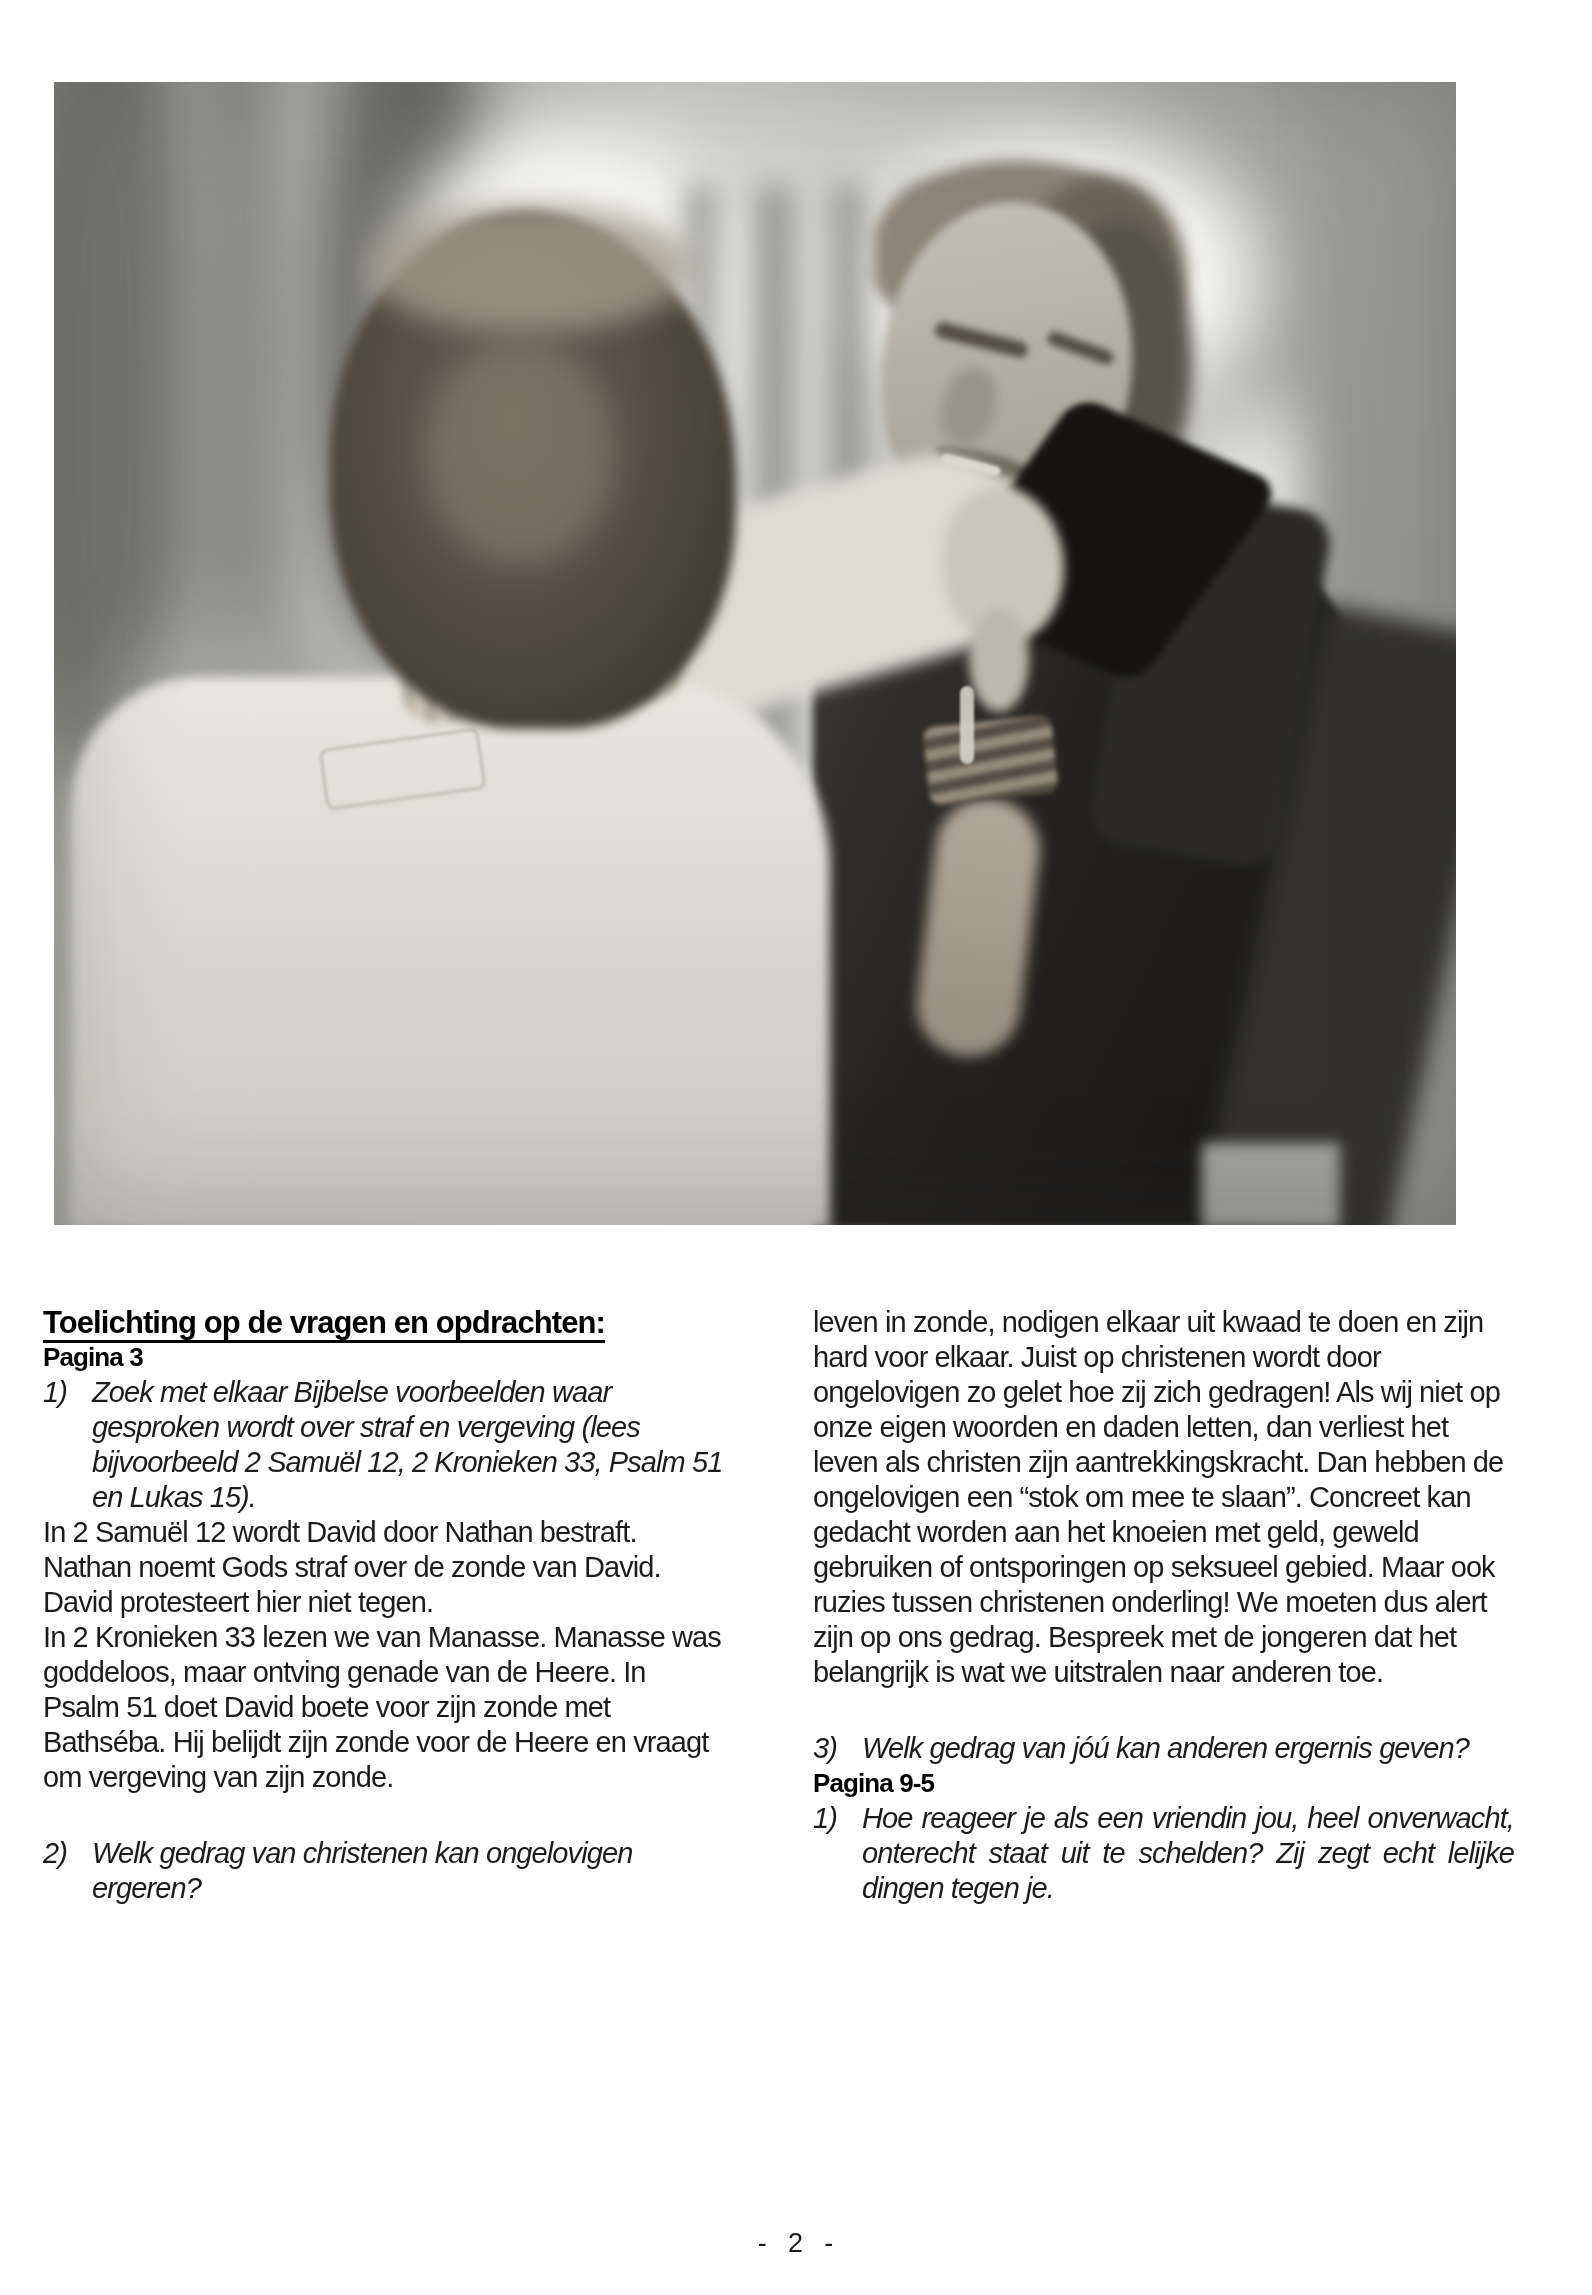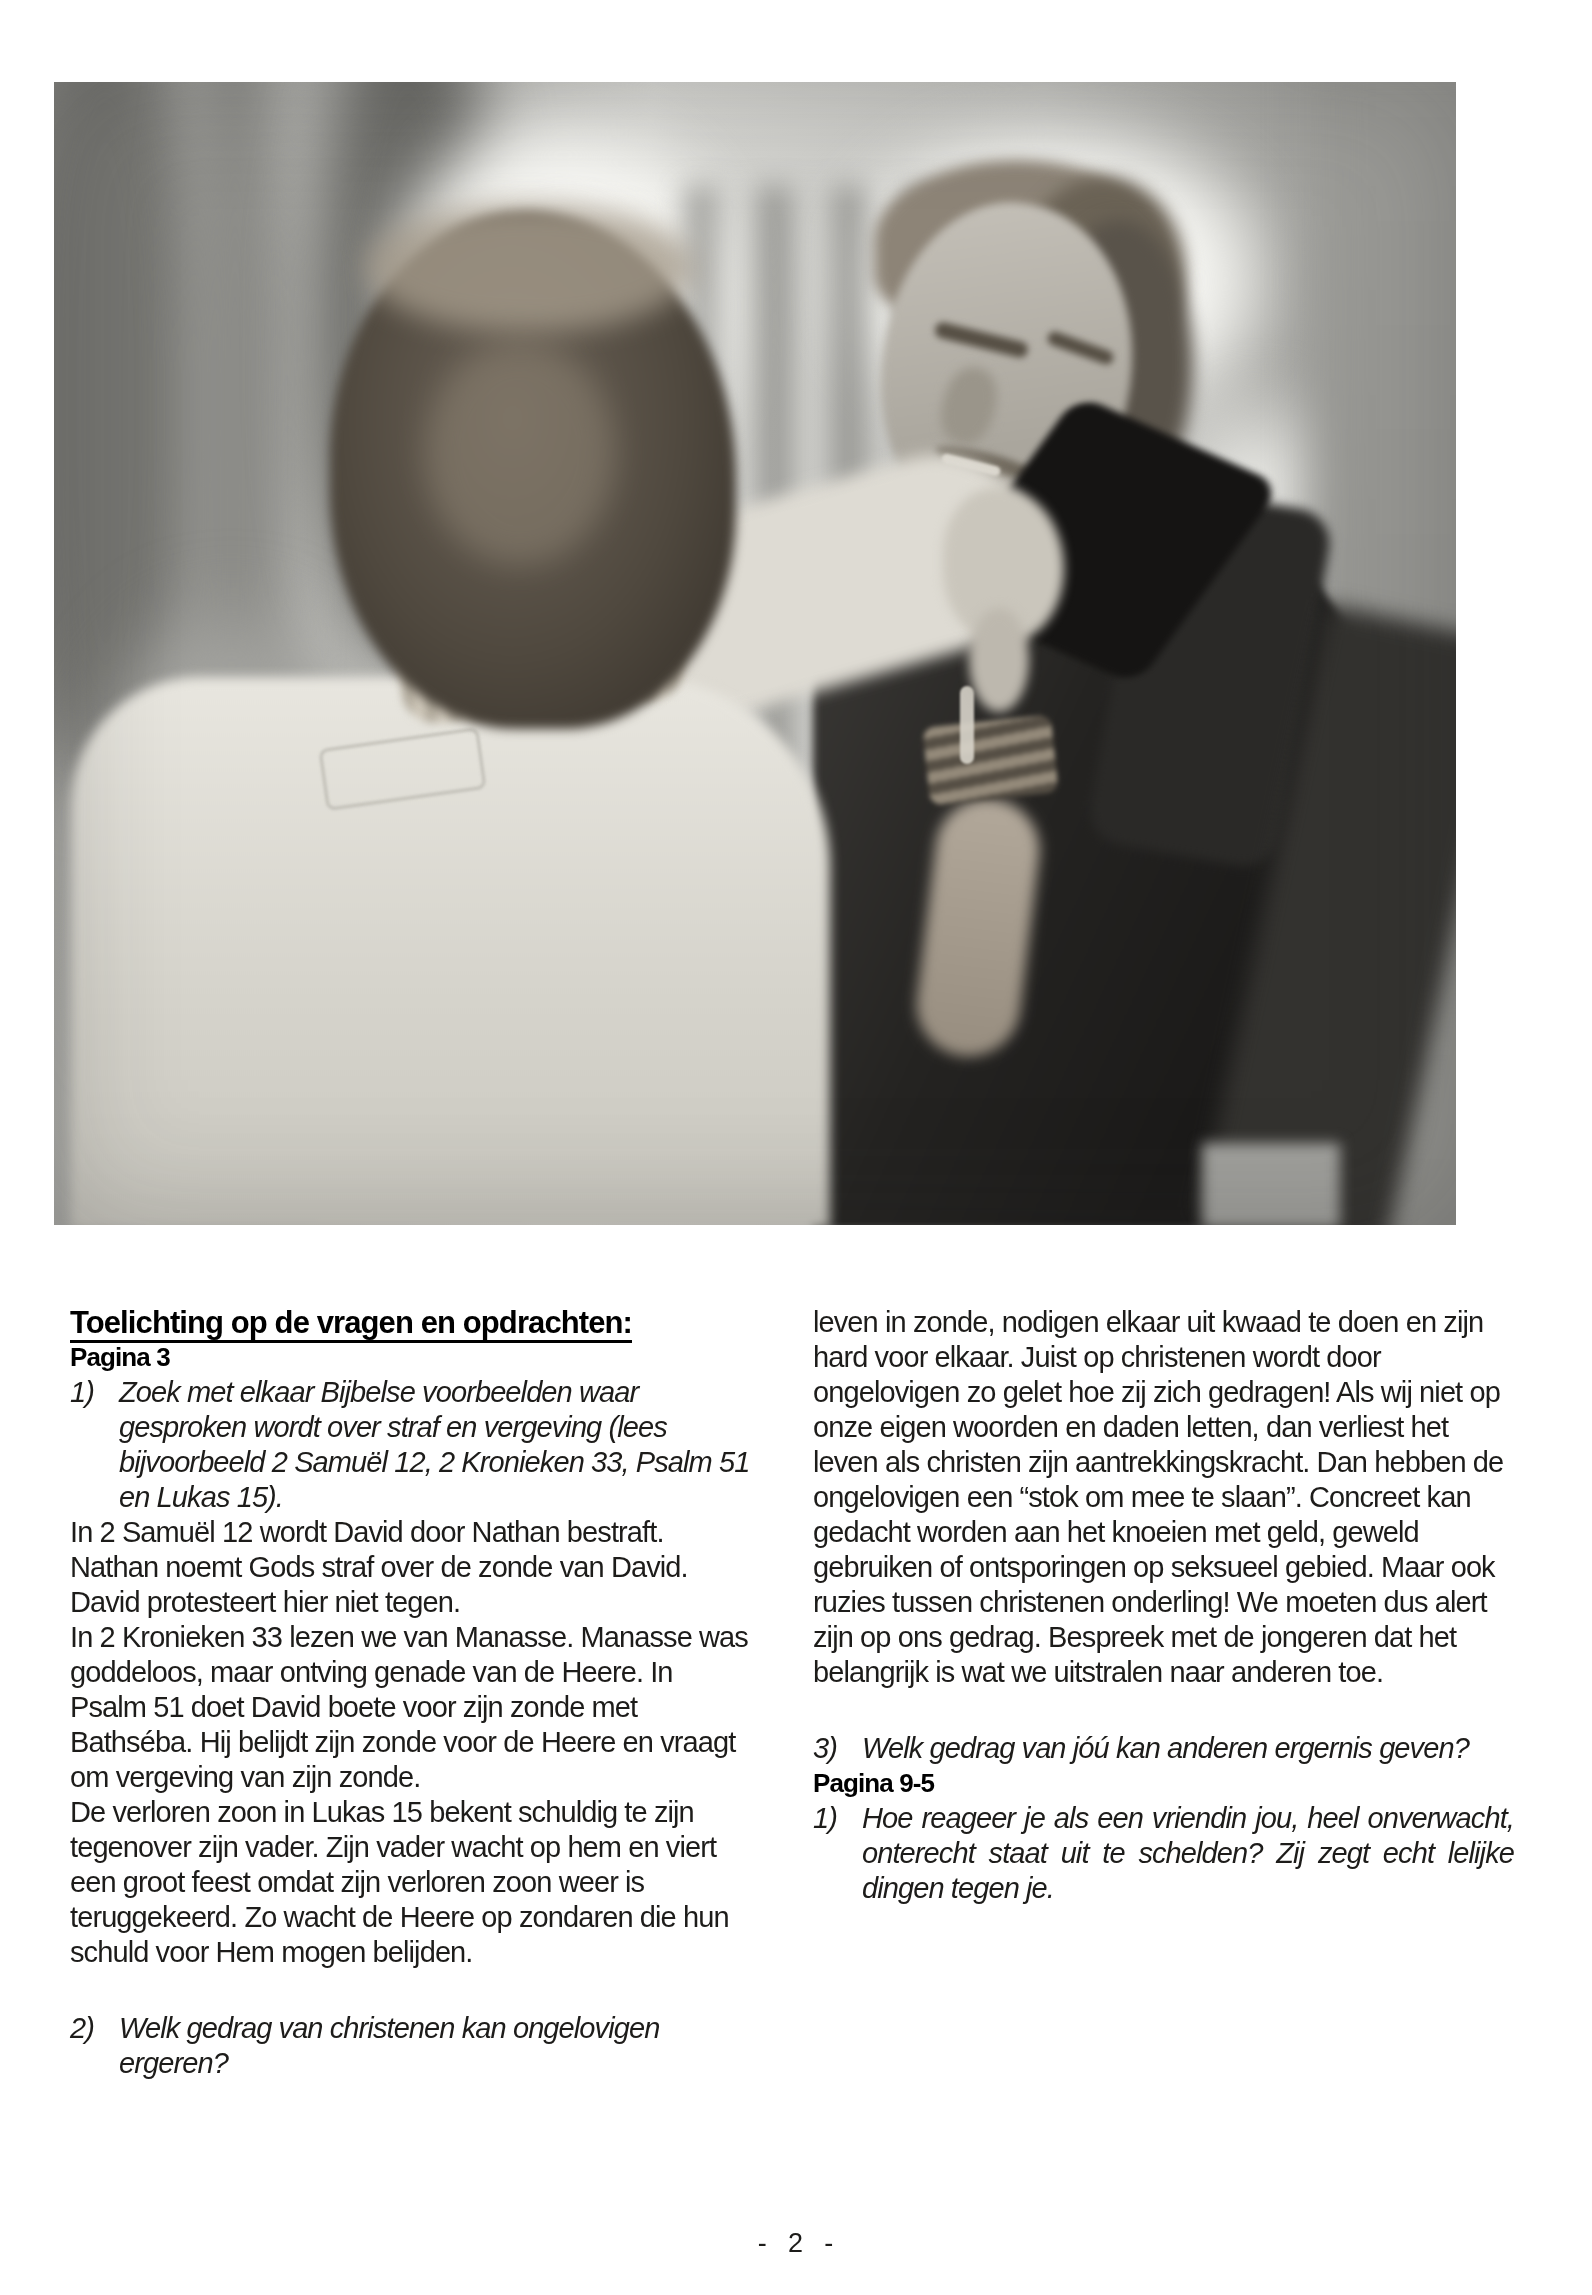--- a/index.html
+++ b/index.html
@@ -61,21 +61,21 @@
   .lf-hair-hi{left:311px;top:121px;width:328px;height:129px;background:#a59b8b;border-radius:50%;filter:blur(14px);opacity:.8;}
   .lf-hair-hi2{left:371px;top:259px;width:190px;height:224px;background:#8c8272;border-radius:50%;filter:blur(15.5px);opacity:.55;}
   .vignette{inset:0;box-shadow:inset 0 0 121px rgba(40,40,38,.25);}
 
   
   .col{
     position:absolute; top:1305px;
     font-size:29px; line-height:35px; letter-spacing:-0.9px;
     color:#1d1c1a;
   }
-  .col-left{left:70px;width:683px;}
+  .col-left{left:43px;width:683px;}
   .col-right{left:813px;width:701px;}
   .col p{margin:0;}
   .doc-title{
     font-weight:bold; font-size:31px; color:#000;
     text-decoration:underline; text-decoration-thickness:2.6px; text-underline-offset:7px;
     margin:0 0 41px 0; letter-spacing:-0.9px;
   }
   .section-title{font-weight:bold;font-size:26px;color:#000;margin:0;}
   .q-item{display:flex;font-style:italic;margin:0;}
   .q-item.gap-top{margin-top:41px;}
@@ -143,21 +143,20 @@
 
     <p class="section-title">Pagina 3</p>
 
     <div class="q-item">
       <span class="q-num">1)</span>
       <span class="q-text">Zoek met elkaar Bijbelse voorbeelden waar gesproken wordt over straf en vergeving (lees bijvoorbeeld 2 Samuël 12, 2 Kronieken 33, Psalm 51 en Lukas 15).</span>
     </div>
 
     <p>In 2 Samuël 12 wordt David door Nathan bestraft. Nathan noemt Gods straf over de zonde van David. David protesteert hier niet tegen.</p>
     <p>In 2 Kronieken 33 lezen we van Manasse. Manasse was goddeloos, maar ontving genade van de Heere. In Psalm 51 doet David boete voor zijn zonde met Bathséba. Hij belijdt zijn zonde voor de Heere en vraagt om vergeving van zijn zonde.</p>
-    <p>De verloren zoon in Lukas 15 bekent schuldig te zijn tegenover zijn vader. Zijn vader wacht op hem en viert een groot feest omdat zijn verloren zoon weer is teruggekeerd. Zo wacht de Heere op zondaren die hun schuld voor Hem mogen belijden.</p>
 
     <div class="q-item gap-top">
       <span class="q-num">2)</span>
       <span class="q-text">Welk gedrag van christenen kan ongelovigen ergeren?</span>
     </div>
 
   </div>
 
   <div class="col col-right">
     <p>leven in zonde, nodigen elkaar uit kwaad te doen en zijn hard voor elkaar. Juist op christenen wordt door ongelovigen zo gelet hoe zij zich gedragen! Als wij niet op onze eigen woorden en daden letten, dan verliest het leven als christen zijn aantrekkingskracht. Dan hebben de ongelovigen een “stok om mee te slaan”. Concreet kan gedacht worden aan het knoeien met geld, geweld gebruiken of ontsporingen op seksueel gebied. Maar ook ruzies tussen christenen onderling! We moeten dus alert zijn op ons gedrag. Bespreek met de jongeren dat het belangrijk is wat we uitstralen naar anderen toe.</p>

